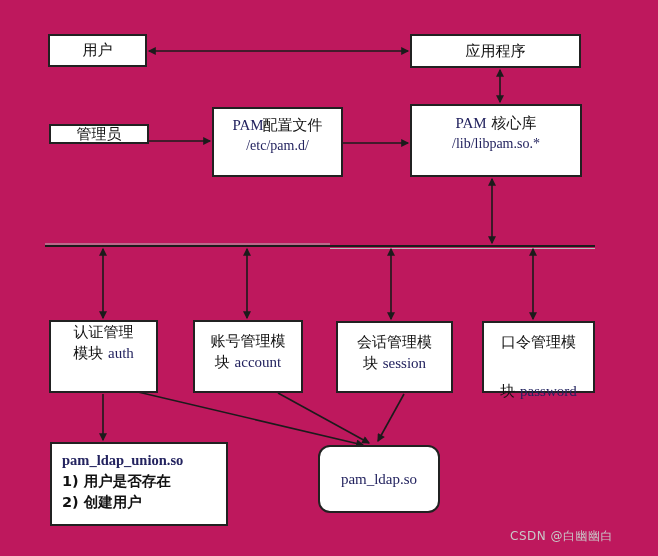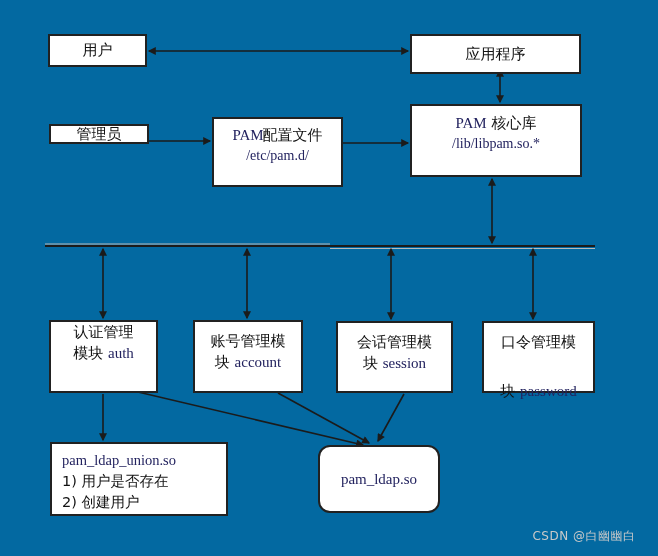--- a/index.html
+++ b/index.html
@@ -1,42 +1,42 @@
 <!DOCTYPE html>
 <html><head>
 <meta charset="utf-8">
 <style>
   html,body { margin:0; padding:0; background:#ffffff; }
   .canvas {
-    position:relative; width:658px; height:556px; background:#0369a1;
+    position:relative; width:658px; height:556px; background:#be185d;
     font-family:"DejaVu Sans","Liberation Sans",sans-serif;
-    color:#121212; overflow:hidden;text-align:center;
+    color:#121212; overflow:hidden;
   }
   .box {
     position:absolute; box-sizing:border-box;
     border:2px solid #212121; background:#ffffff;
     font-size:15px; line-height:21px; color:#121212;
   }
   .flex-center { display:flex; align-items:center; justify-content:center; }
   .flex-top    { display:flex; flex-direction:column; align-items:center; }
   .latin { font-family:"Liberation Serif","DejaVu Serif",serif; color:#23235f; }
   .zh-line, .latin-line { white-space:nowrap; }
 
   
   #node-user     { left:48px;  top:34px;  width:99px;  height:33px; }
-  #node-app      { left:410px; top:34px;  width:171px; height:40px; }
+  #node-app      { left:410px; top:34px;  width:171px; height:34px; }
   #node-admin    { left:49px;  top:124px; width:100px; height:20px; }
-  #node-conf     { left:212px; top:117px; width:131px; height:70px; padding-top:6px; }
+  #node-conf     { left:212px; top:107px; width:131px; height:70px; padding-top:6px; }
   #node-core     { left:410px; top:104px; width:172px; height:73px; padding-top:7px; }
   #node-auth     { left:49px;  top:320px; width:109px; height:73px; }
   #node-account  { left:193px; top:320px; width:110px; height:73px; padding-top:9px; }
   #node-session  { left:336px; top:321px; width:117px; height:72px; padding-top:9px; }
   #node-password { left:482px; top:321px; width:113px; height:72px; padding-top:9px;gap:28px; }
-  #node-union    { left:50px;  top:442px; width:178px; height:74px; padding:6px 4px 0 10px;
-                   display:flex; flex-direction:column; align-items:flex-start; font-size:14.5px; }
+  #node-union    { left:50px;  top:442px; width:178px; height:84px; padding:6px 4px 0 10px;
+                   display:flex; flex-direction:column; align-items:flex-start; font-size:14.5px;font-weight:bold; }
   #node-ldap     { left:318px; top:445px; width:122px; height:68px;border-radius:12px; }
 
   #node-conf .sub, #node-core .sub { font-size:14px; line-height:19px; }
   #node-core .zh-gap { margin-left:5px; }
   #node-conf .zh-gap { margin-left:-1px; }
 
   svg.wires { position:absolute; left:0; top:0; pointer-events:none; }
   svg.wires line { stroke:#1b1b1b; stroke-width:1.6; }
   svg.wires line.thick { stroke-width:2; }
   svg.wires line.echo { stroke:#b9b9b9; stroke-width:1.2; }

